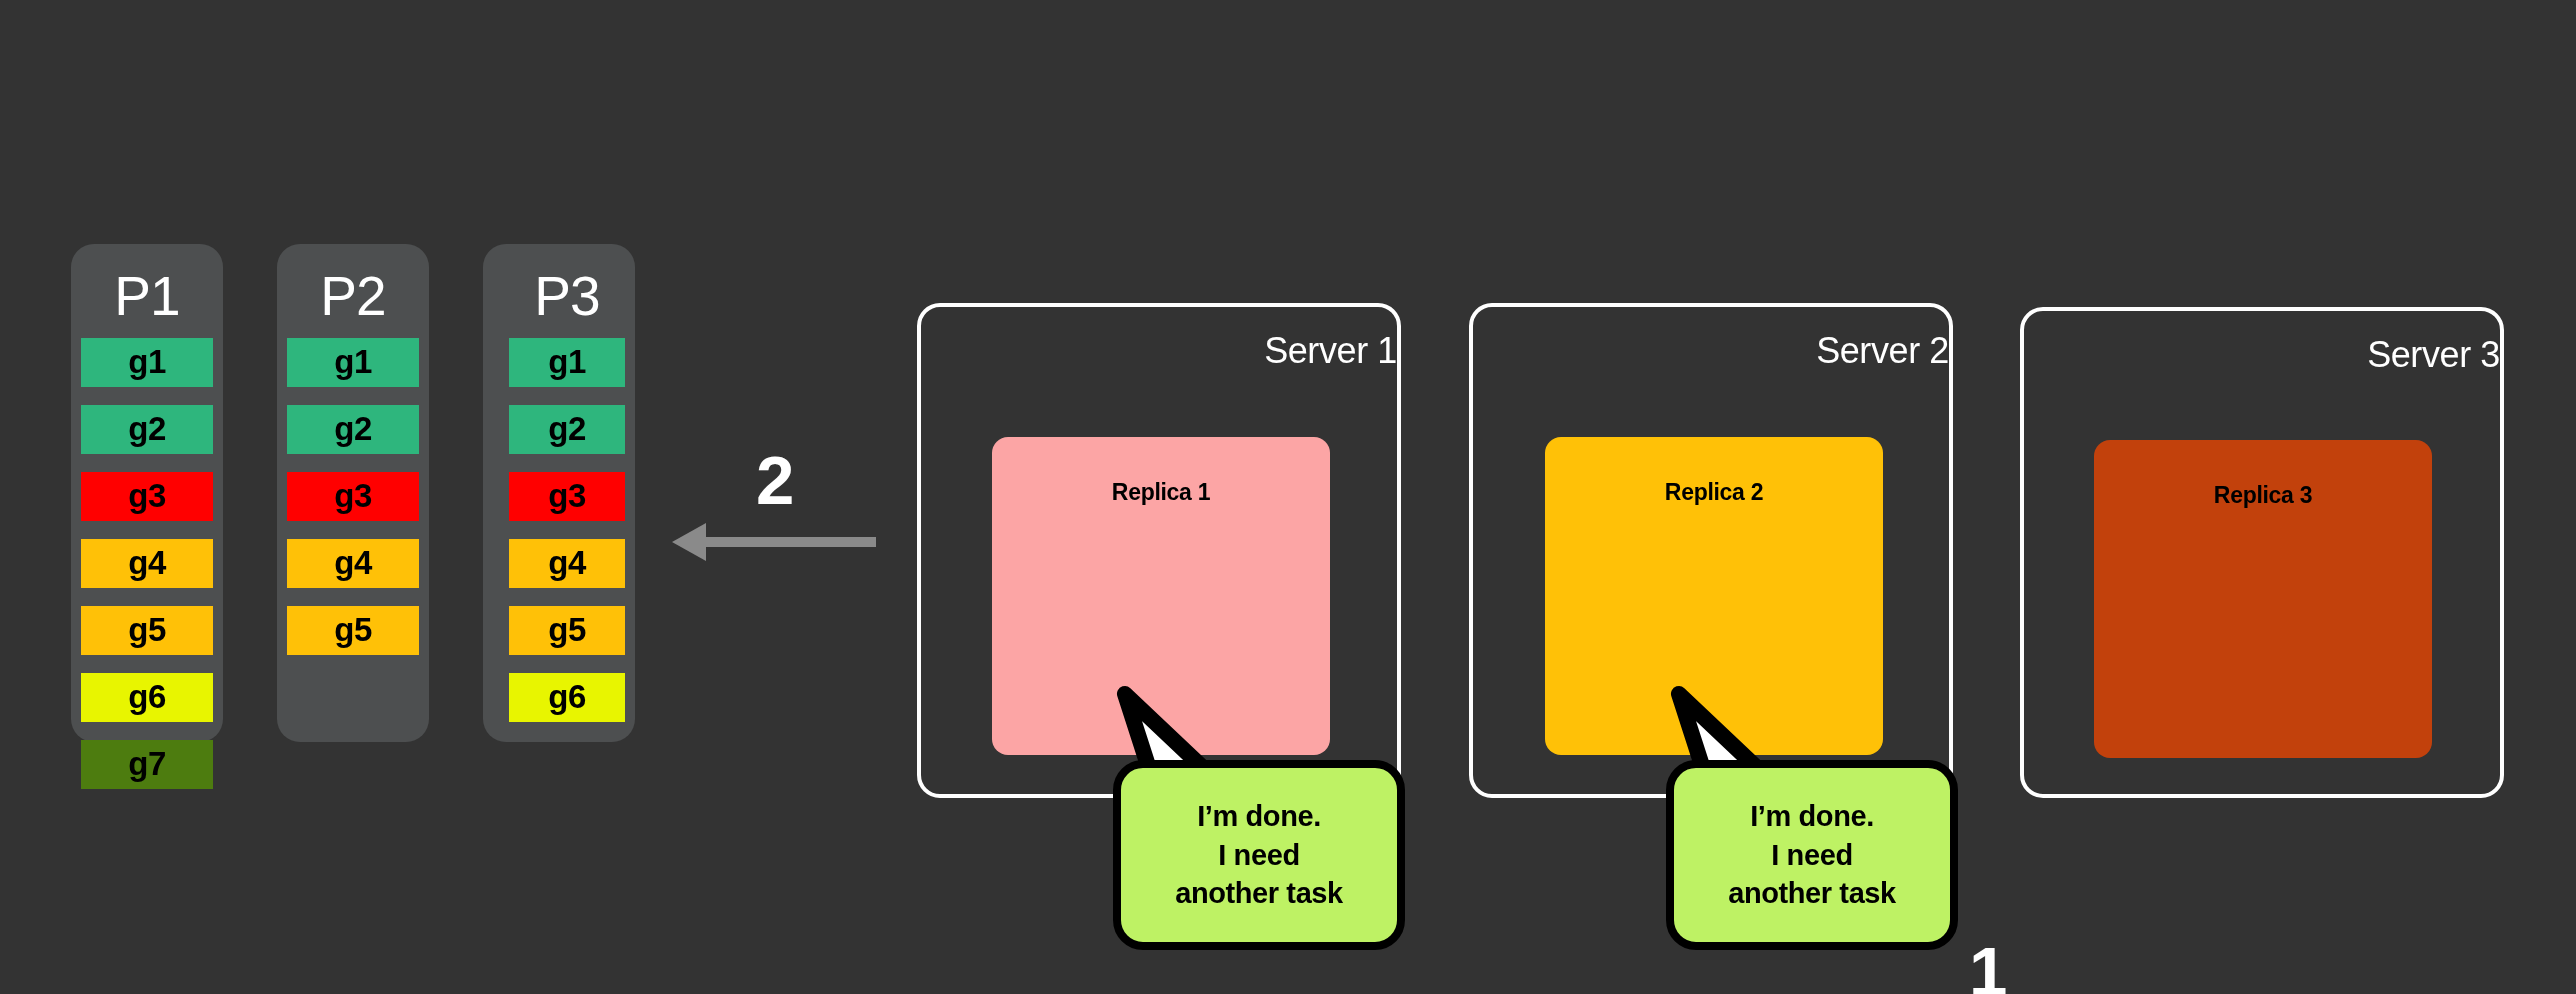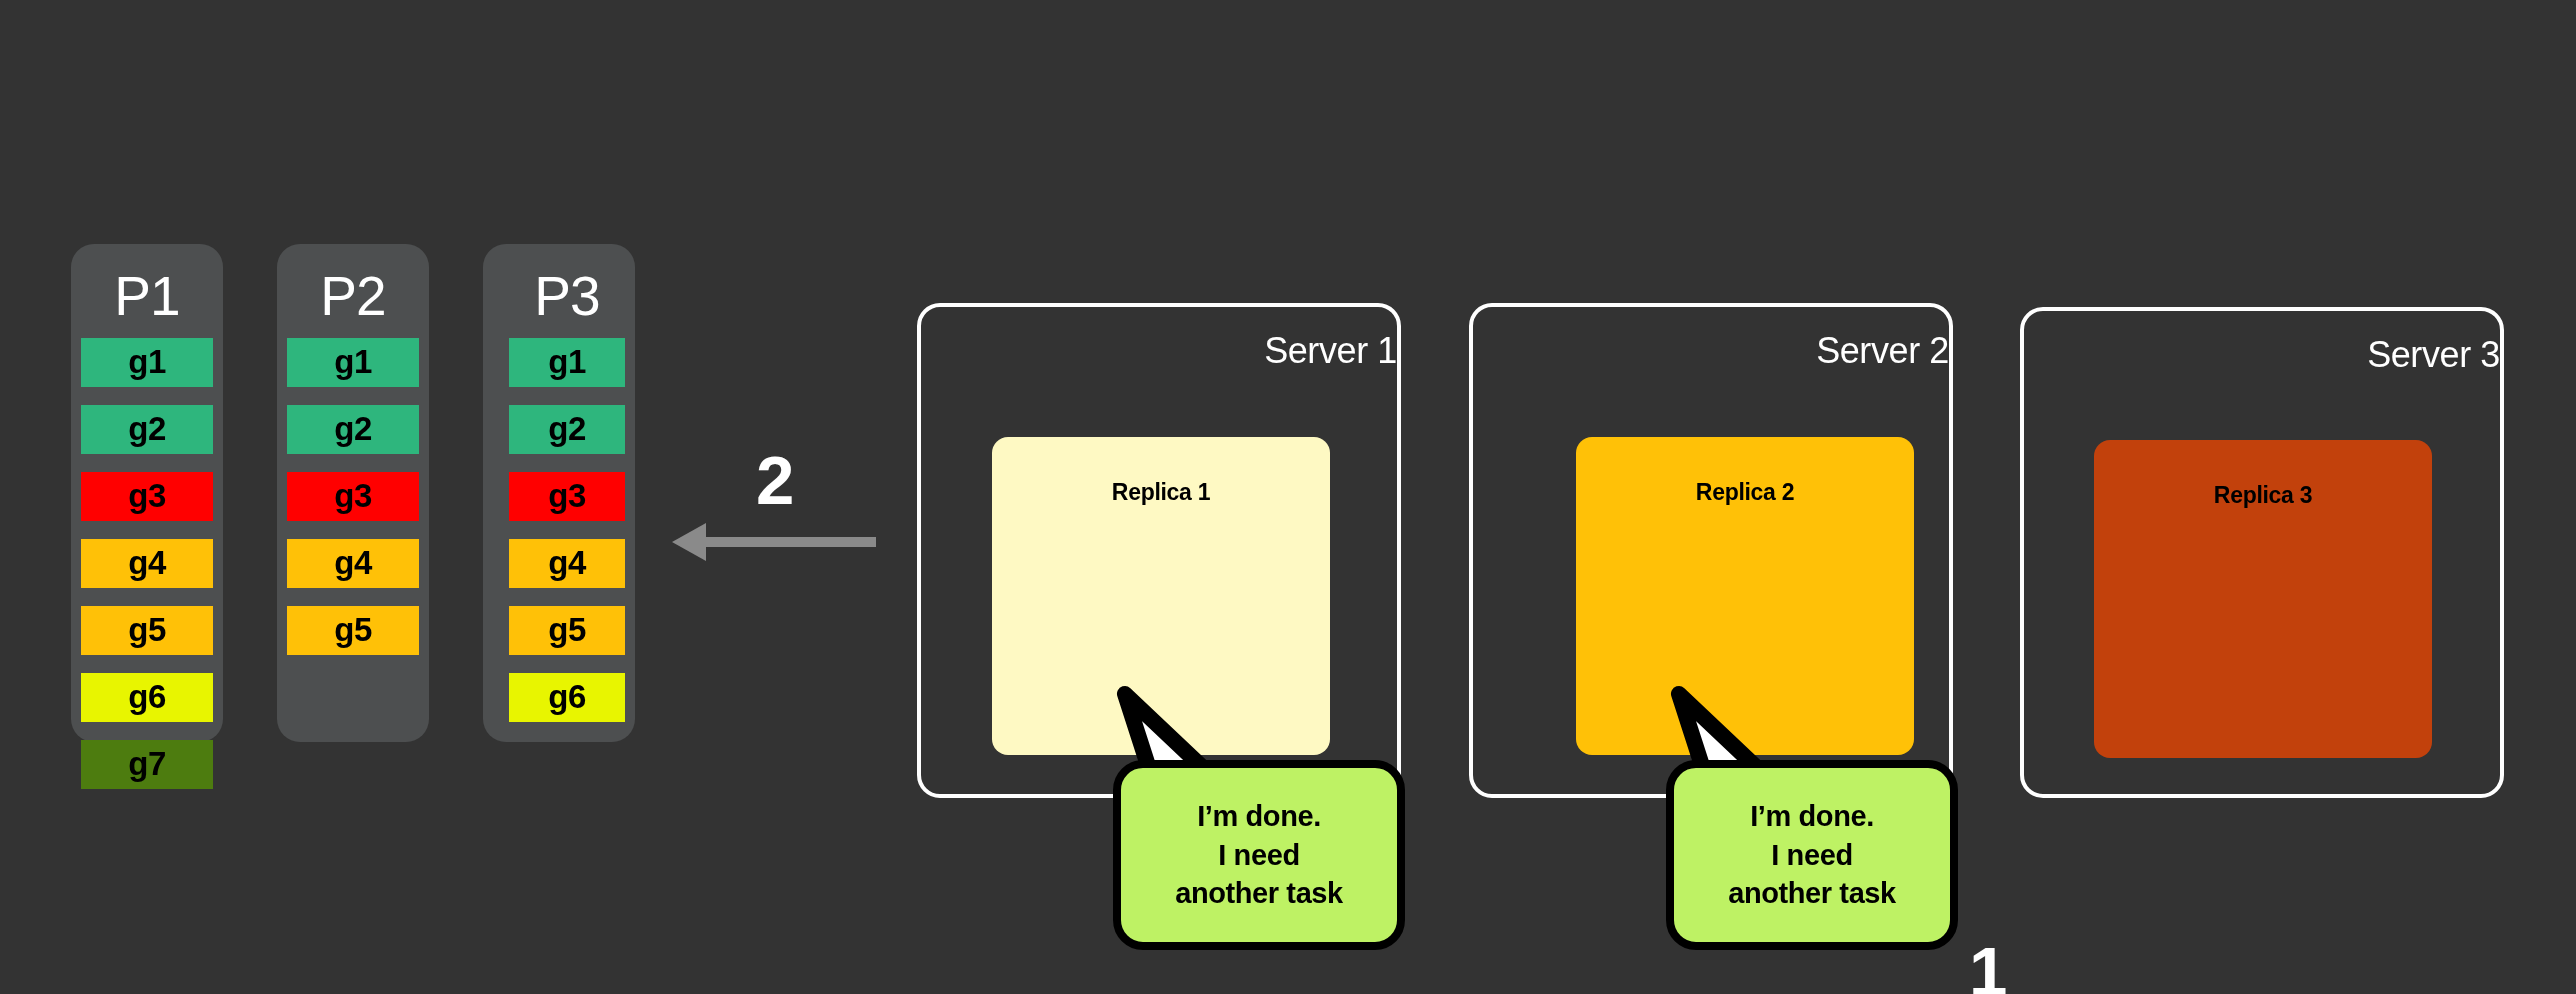--- a/index.html
+++ b/index.html
@@ -169,37 +169,37 @@
   <div class="step-num" style="left:756px;top:446px;">2</div>
 
   <div class="arrow-wrap" style="left:672px;top:537px;width:203px;height:10.6px;">
     <div class="arrow-head"></div>
     <div class="arrow-line" style="width:172px;"></div>
   </div>
 
   <div class="server" style="left:917px;top:303px;width:484px;height:495px;">
     <div class="server-title">Server 1</div>
   </div>
-  <div class="replica" style="left:992px;top:437px;width:338px;height:318px;background:#fef9c3;">
+  <div class="replica" style="left:992px;top:437px;width:338px;height:318px;background:#fca5a5;">
     <span>Replica 1</span>
   </div>
 
   <svg class="bubble-tail" style="left:1109px;top:685px;width:212px;height:168px;" viewBox="0 0 240 190">
     <path d="M 18 10 L 150 135 L 60 140 Z" fill="#ffffff" stroke="#000000" stroke-width="18" stroke-linejoin="round"></path>
   </svg>
   <div class="bubble" style="left:1113px;top:760px;width:292px;height:190px;">
     <div class="bubble-line">I’m done.</div>
     <div class="bubble-line">I need</div>
     <div class="bubble-line">another task</div>
   </div>
 
   <div class="server" style="left:1469px;top:303px;width:484px;height:495px;">
     <div class="server-title">Server 2</div>
   </div>
-  <div class="replica" style="left:1545px;top:437px;width:338px;height:318px;background:#FFC107;margin-left:31px;">
+  <div class="replica" style="left:1545px;top:437px;width:338px;height:318px;background:#FFC107;">
     <span>Replica 2</span>
   </div>
 
   <svg class="bubble-tail" style="left:1663px;top:685px;width:212px;height:168px;" viewBox="0 0 240 190">
     <path d="M 18 10 L 150 135 L 60 140 Z" fill="#ffffff" stroke="#000000" stroke-width="18" stroke-linejoin="round"></path>
   </svg>
   <div class="bubble" style="left:1666px;top:760px;width:292px;height:190px;">
     <div class="bubble-line">I’m done.</div>
     <div class="bubble-line">I need</div>
     <div class="bubble-line">another task</div>

